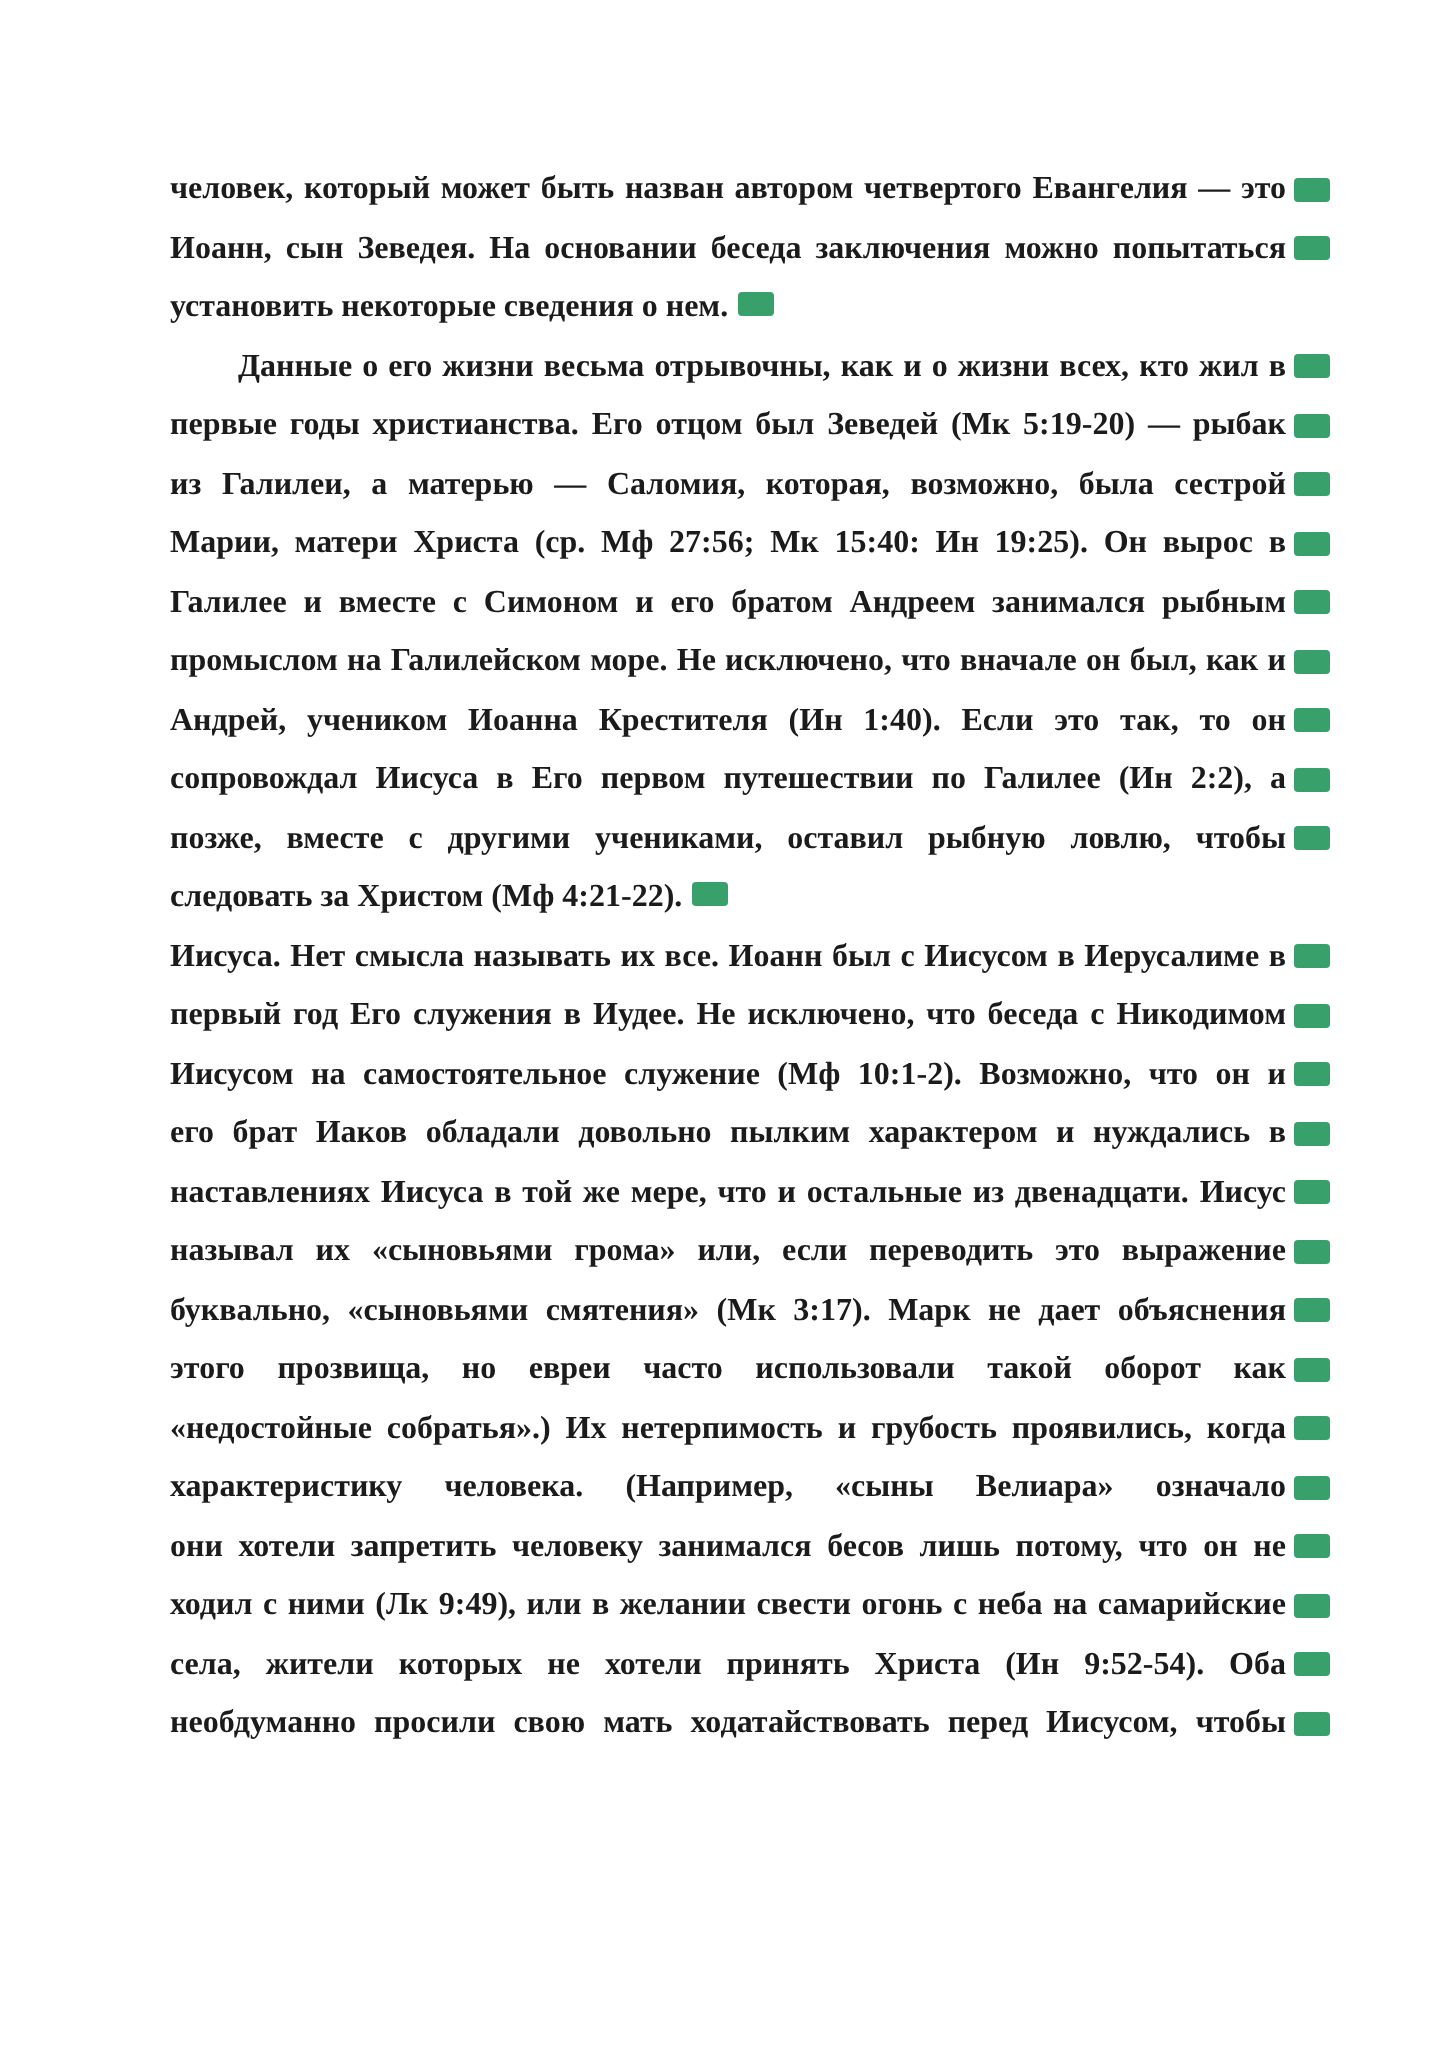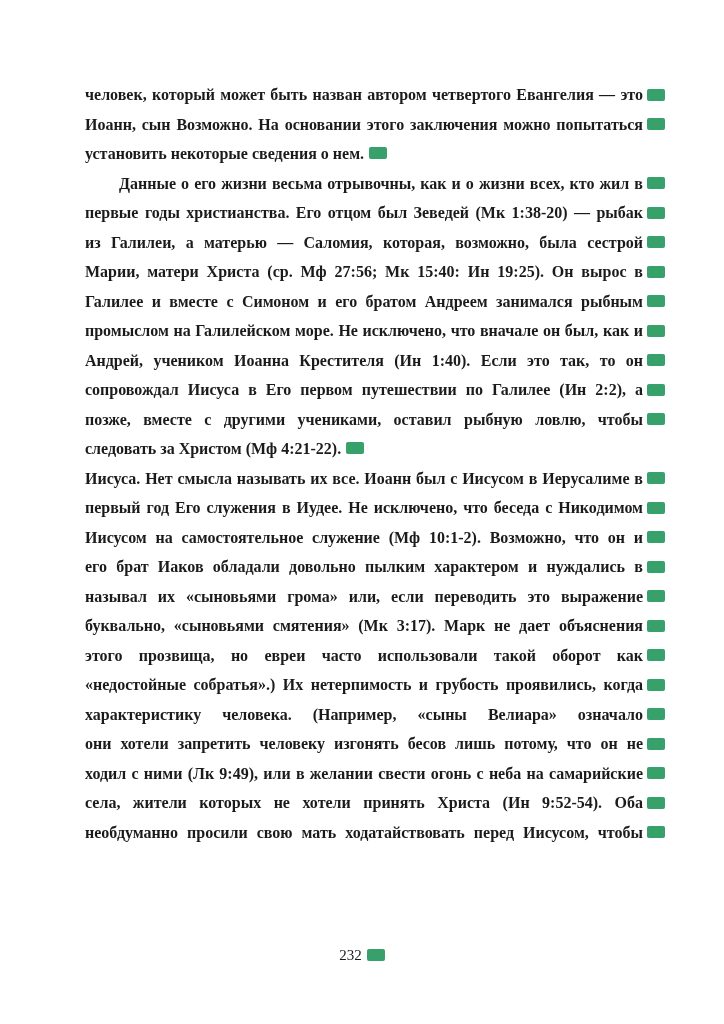--- a/index.html
+++ b/index.html
@@ -79,30 +79,30 @@
 </head>
 <body style="color: rgb(27, 27, 27); background: rgb(255, 255, 255);">
 
 <div class="page">
   <div class="text-column">
       <div class="line justify">
         <span class="line-text">человек, который может быть назван автором четвертого Евангелия — это</span>
         <span class="eol-mark"></span>
       </div>
       <div class="line justify">
-        <span class="line-text">Иоанн, сын Возможно. На основании этого заключения можно попытаться</span>
+        <span class="line-text">Иоанн, сын Зеведея. На основании беседа заключения можно попытаться</span>
         <span class="eol-mark"></span>
       </div>
       <div class="line plain"><span class="line-text">установить некоторые сведения о нем.</span><span class="eol-mark"></span></div>
       <div class="line justify indent">
         <span class="line-text">Данные о его жизни весьма отрывочны, как и о жизни всех, кто жил в</span>
         <span class="eol-mark"></span>
       </div>
       <div class="line justify">
-        <span class="line-text">первые годы христианства. Его отцом был Зеведей (Мк 1:38-20) — рыбак</span>
+        <span class="line-text">первые годы христианства. Его отцом был Зеведей (Мк 5:19-20) — рыбак</span>
         <span class="eol-mark"></span>
       </div>
       <div class="line justify">
         <span class="line-text">из Галилеи, а матерью — Саломия, которая, возможно, была сестрой</span>
         <span class="eol-mark"></span>
       </div>
       <div class="line justify">
         <span class="line-text">Марии, матери Христа (ср. Мф 27:56; Мк 15:40: Ин 19:25). Он вырос в</span>
         <span class="eol-mark"></span>
       </div>
@@ -137,52 +137,53 @@
       </div>
       <div class="line justify">
         <span class="line-text">Иисусом на самостоятельное служение (Мф 10:1-2). Возможно, что он и</span>
         <span class="eol-mark"></span>
       </div>
       <div class="line justify">
         <span class="line-text">его брат Иаков обладали довольно пылким характером и нуждались в</span>
         <span class="eol-mark"></span>
       </div>
       <div class="line justify">
+        <span class="line-text">наставлениях Иисуса в той же мере, что и остальные из двенадцати. Иисус</span>
+        <span class="eol-mark"></span>
+      </div>
+      <div class="line justify">
         <span class="line-text">называл их «сыновьями грома» или, если переводить это выражение</span>
         <span class="eol-mark"></span>
       </div>
       <div class="line justify">
         <span class="line-text">буквально, «сыновьями смятения» (Мк 3:17). Марк не дает объяснения</span>
         <span class="eol-mark"></span>
       </div>
       <div class="line justify">
         <span class="line-text">этого прозвища, но евреи часто использовали такой оборот как</span>
         <span class="eol-mark"></span>
       </div>
       <div class="line justify">
         <span class="line-text">«недостойные собратья».) Их нетерпимость и грубость проявились, когда</span>
         <span class="eol-mark"></span>
       </div>
       <div class="line justify">
         <span class="line-text">характеристику человека. (Например, «сыны Велиара» означало</span>
         <span class="eol-mark"></span>
       </div>
       <div class="line justify">
-        <span class="line-text">они хотели запретить человеку изгонять бесов лишь потому, что он не</span>
+        <span class="line-text">они хотели запретить человеку занимался бесов лишь потому, что он не</span>
         <span class="eol-mark"></span>
       </div>
       <div class="line justify">
         <span class="line-text">ходил с ними (Лк 9:49), или в желании свести огонь с неба на самарийские</span>
         <span class="eol-mark"></span>
       </div>
       <div class="line justify">
         <span class="line-text">села, жители которых не хотели принять Христа (Ин 9:52-54). Оба</span>
         <span class="eol-mark"></span>
       </div>
       <div class="line justify">
         <span class="line-text">необдуманно просили свою мать ходатайствовать перед Иисусом, чтобы</span>
         <span class="eol-mark"></span>
       </div>
     </div>
-  <div class="footer">
-    <span>232</span><span class="eol-mark"></span>
-  </div>
 </div>
 
 </body></html>

